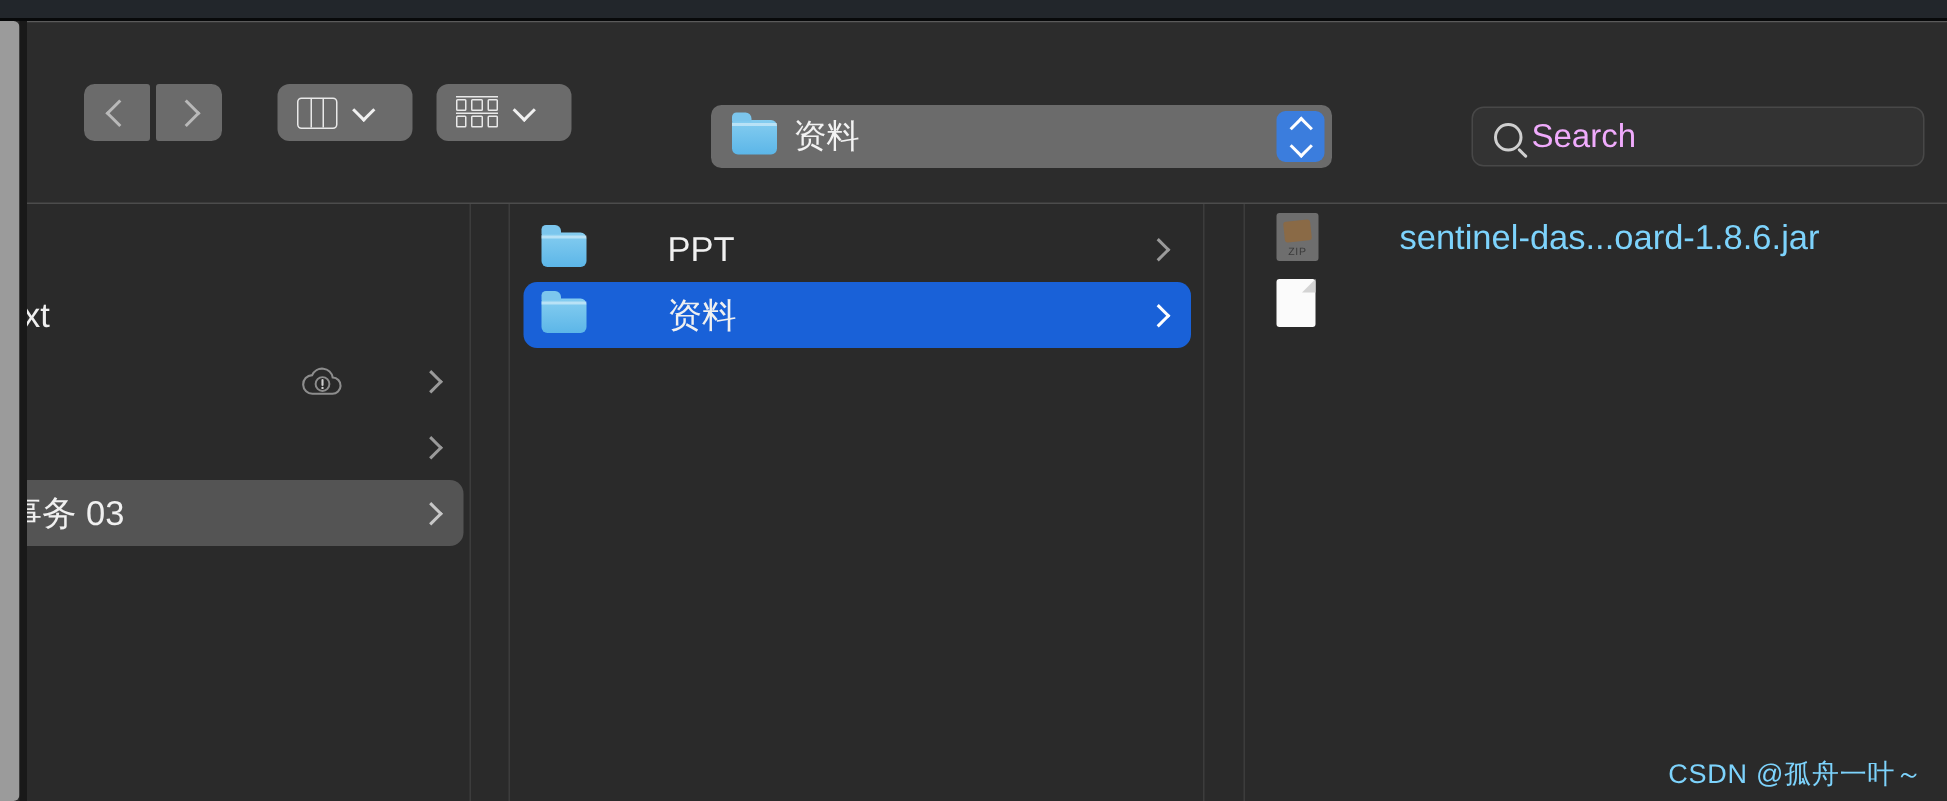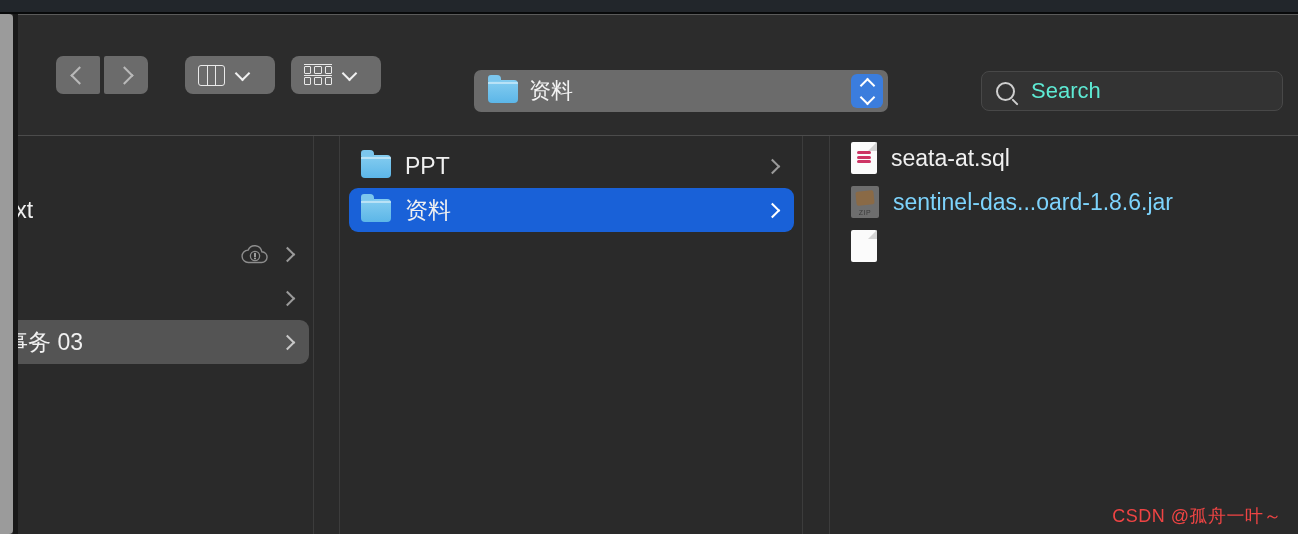--- a/index.html
+++ b/index.html
@@ -223,23 +223,23 @@
   .search-glass::after {
     content: "";
     position: absolute;
     right: -6px; bottom: -4px;
     width: 8px; height: 2px;
     background: #cfcfcf;
     transform: rotate(45deg);
     border-radius: 1px;
   }
   .search-text {
-    color: #5eead4;
+    color: #f0abfc;
     font-size: 22px;
-    margin-left: 16px;
+    margin-left: 6px;
   }
 
   
   .browser {
     position: absolute;
     left: 0; top: 122px;
     width: 1280px; height: 398px;
     background: #2a2a2a;
   }
   .col {
@@ -256,20 +256,21 @@
 
   .row {
     position: relative;
     display: flex;
     align-items: center;
     height: 44px;
     padding: 0 10px 0 12px;
     margin: 0 8px;
     border-radius: 9px;
     box-sizing: border-box;
+    gap: 40px;
   }
   .row .name {
     font-size: 23px;
     color: #f0f0f0;
     white-space: nowrap;
     overflow: hidden;
     margin-left: 14px;
     flex: 1;
   }
   .row.sel-blue { background: #1961d8; }
@@ -365,21 +366,21 @@
 
   .ico-cloud {
     width: 30px; height: 22px;
     flex: none;
     margin-right: 12px;
   }
 
   .watermark {
     position: absolute;
     right: 16px; bottom: 6px;
-    color: #ef4444;
+    color: #7dd3fc;
     font-size: 18px;
     letter-spacing: .5px;
   }
 </style>
 </head>
 <body>
 
 <div class="screen">
 
   <div class="desktop-top"></div>
@@ -483,30 +484,20 @@
         <div class="row sel-blue">
           <span class="ico ico-folder"></span>
           <span class="name">资料</span>
           <span class="row-chev"></span>
         </div>
       </div>
       <div class="col col-2b"></div>
 
       <div class="col col-3">
 
-        <div class="row">
-          <span class="ico ico-doc">
-            <span class="db">
-                <i></i>
-                <i></i>
-                <i></i>
-              </span>
-          </span>
-          <span class="name">seata-at.sql</span>
-        </div>
 
 
         <div class="row dimmed">
           <span class="ico ico-zip">
             <span class="box"></span>
             <span class="lbl">ZIP</span>
           </span>
           <span class="name">sentinel-das...oard-1.8.6.jar</span>
         </div>
 

